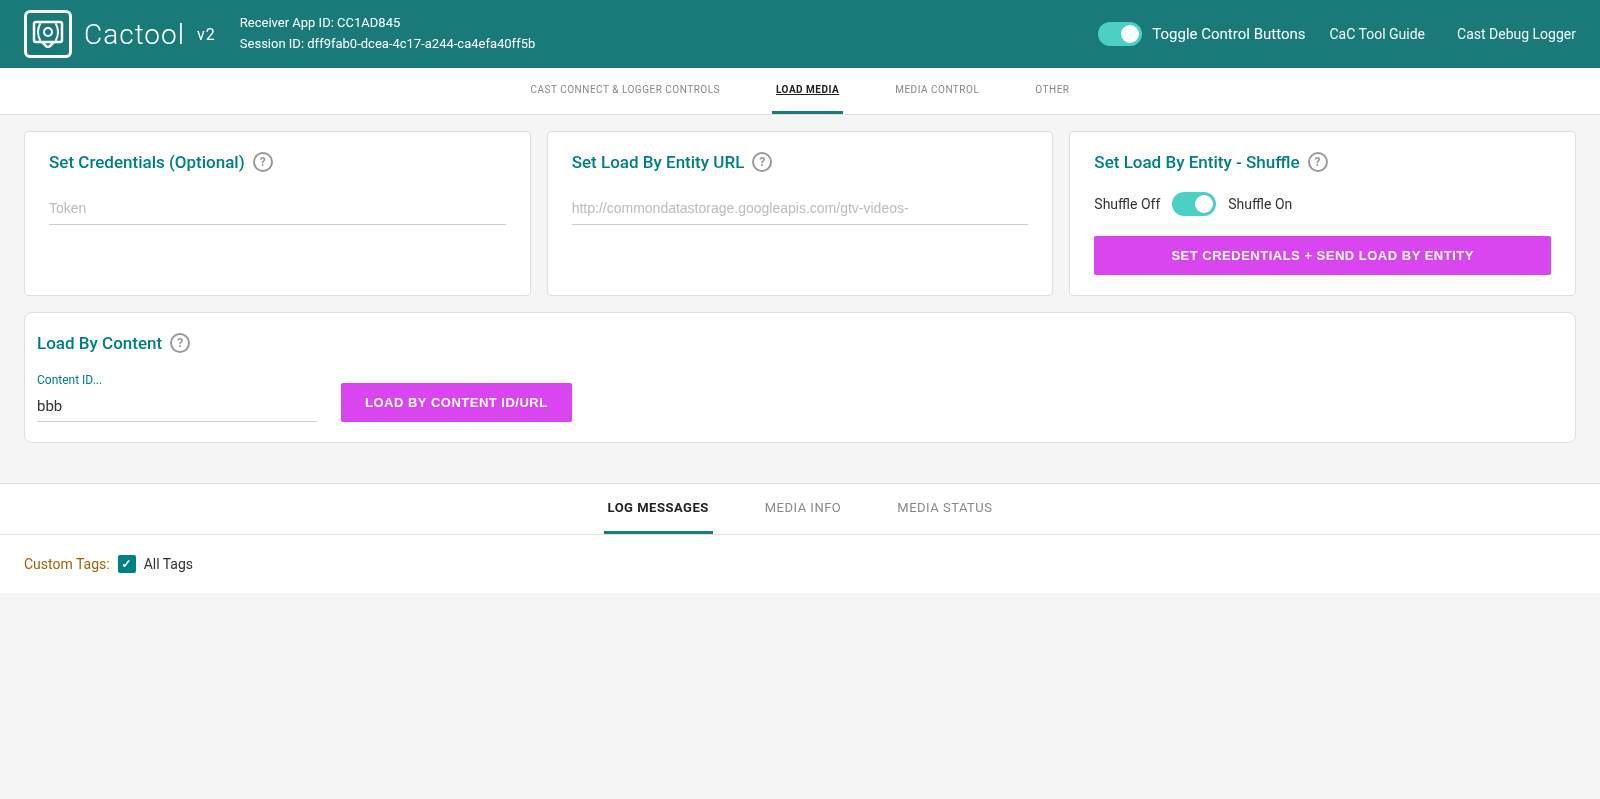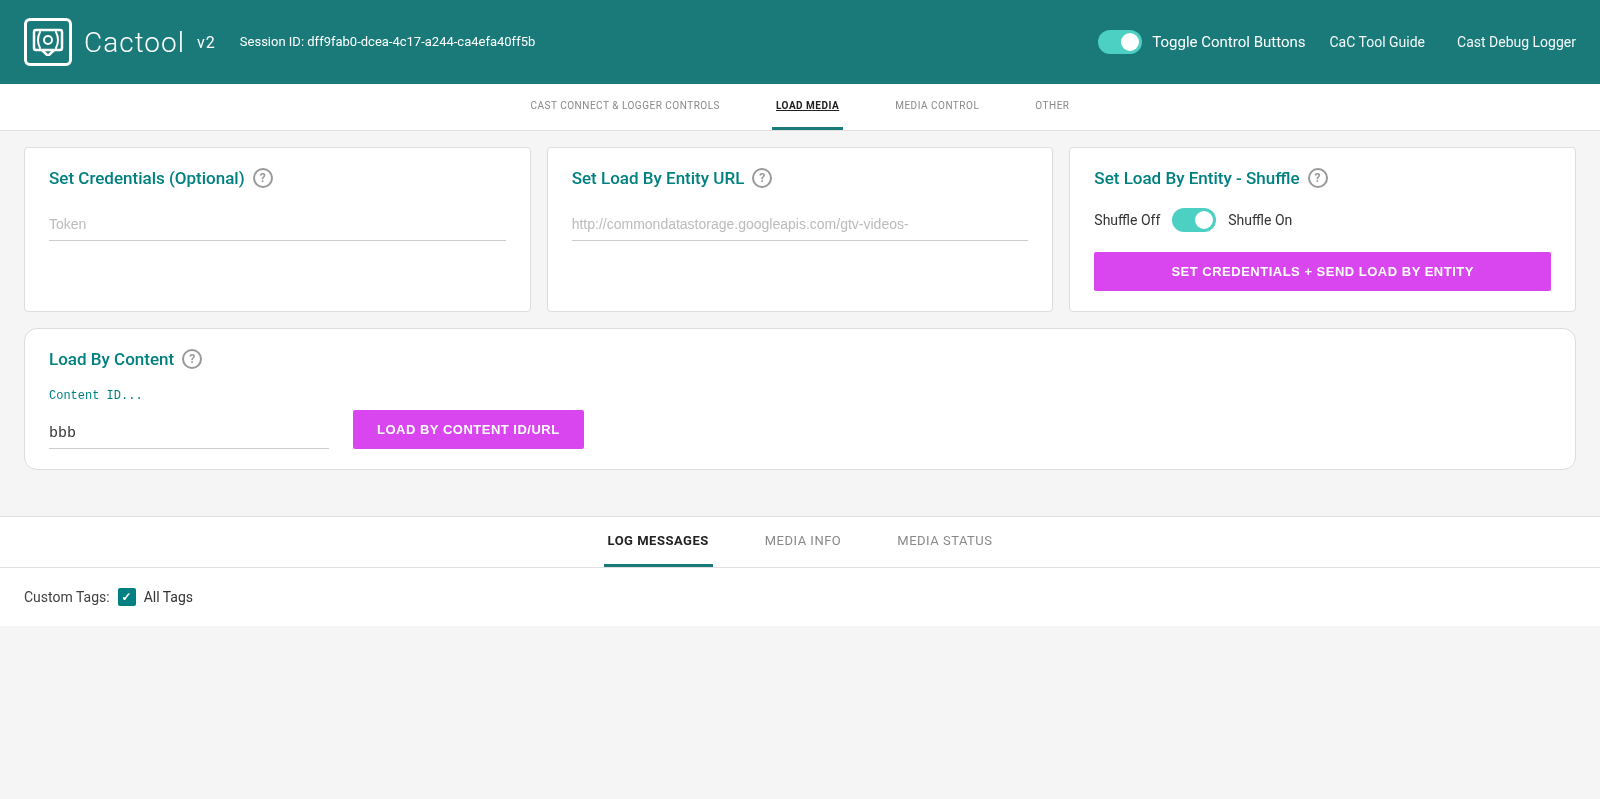--- a/index.html
+++ b/index.html
@@ -4,21 +4,21 @@
   <style>
     * { box-sizing: border-box; margin: 0; padding: 0; }
     body { font-family: 'Roboto', Arial, sans-serif; background: #f5f5f5; color: #333; font-size: 14px; }
 
     
     .header {
       background: #1a7a7a;
       display: flex;
       align-items: center;
       padding: 0 24px;
-      height: 84px;
+      height: 68px;
       gap: 24px;
     }
     .header-logo {
       display: flex;
       align-items: center;
       gap: 12px;
       color: white;
       font-size: 28px;
       font-weight: 300;
       letter-spacing: 1px;
@@ -207,34 +207,33 @@
       cursor: pointer;
       border-radius: 2px;
       text-transform: uppercase;
       width: 100%;
     }
 
     
     .load-content-card {
       background: white;
       border: 1px solid #ddd;
-      border-radius: 13px;
-      padding: 20px 24px;
+      border-radius: 8px;
+      padding: 20px 12px;
       margin-bottom: 16px;
     }
     .load-content-fields {
       display: flex;
       align-items: flex-end;
       gap: 24px;
     }
     .field-group {
       display: flex;
       flex-direction: column;
-      gap: 16px;
-      font-family: Liberation Mono, monospace;
+      gap: 4px;
     }
     .field-group.content-id {
       width: 280px;
     }
     .field-group.content-url {
       flex: 1;
     }
     .field-label {
       color: #008080;
       font-size: 12px;
@@ -247,21 +246,21 @@
       min-width: 0;
       white-space: nowrap;
       overflow: hidden;
       text-overflow: ellipsis;
     }
 
     
     .bottom-section {
       background: white;
       border-top: 1px solid #e0e0e0;
-      margin-top: 14px;
+      margin-top: 8px;
     }
     .bottom-tabs {
       display: flex;
       justify-content: center;
       gap: 48px;
       border-bottom: 1px solid #e0e0e0;
       padding: 0 20px;
     }
     .bottom-tab {
       padding: 16px 4px;
@@ -281,21 +280,21 @@
     .bottom-content {
       padding: 20px 24px;
     }
     .custom-tags-row {
       display: flex;
       align-items: center;
       gap: 8px;
     }
     .custom-tags-label {
       font-size: 14px;
-      color: #404040;
+      color: #a16207;
     }
     .checkbox-teal {
       width: 18px;
       height: 18px;
       background: #008080;
       border-radius: 2px;
       display: flex;
       align-items: center;
       justify-content: center;
       cursor: pointer;
@@ -323,20 +322,24 @@
         <path d="M10 22 L16 28 L22 22" stroke="white" stroke-width="2.5" fill="none"></path>
         <circle cx="16" cy="12" r="4" stroke="white" stroke-width="2" fill="none"></circle>
         <path d="M8 4 Q4 12 8 20" stroke="white" stroke-width="2" fill="none" stroke-linecap="round"></path>
         <path d="M24 4 Q28 12 24 20" stroke="white" stroke-width="2" fill="none" stroke-linecap="round"></path>
       </svg>
     </div>
     <span>Cactool</span>
     <span class="v2">v2</span>
   </div>
   <div class="header-session">
+    <div>
+      <span>Receiver App ID:</span>
+      <span>CC1AD845</span>
+    </div>
     <div>
       <span>Session ID:</span>
       <span>dff9fab0-dcea-4c17-a244-ca4efa40ff5b</span>
     </div>
   </div>
   <div class="header-toggle">
     <div class="toggle-switch"></div>
     <span>Toggle Control Buttons</span>
   </div>
   <nav class="header-nav">

